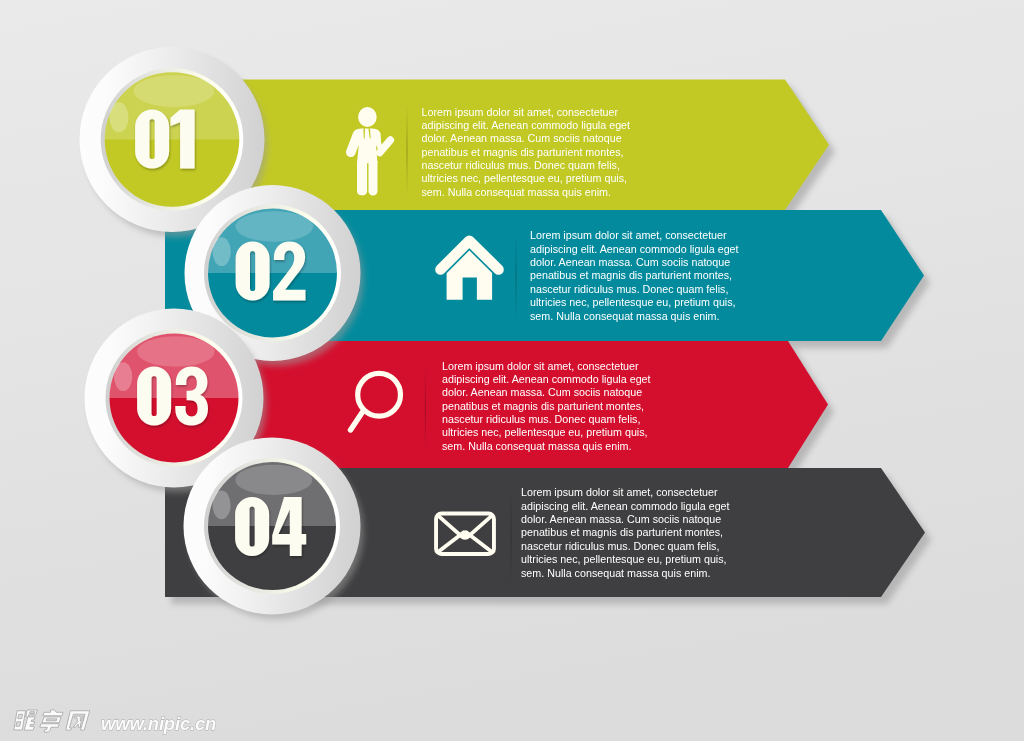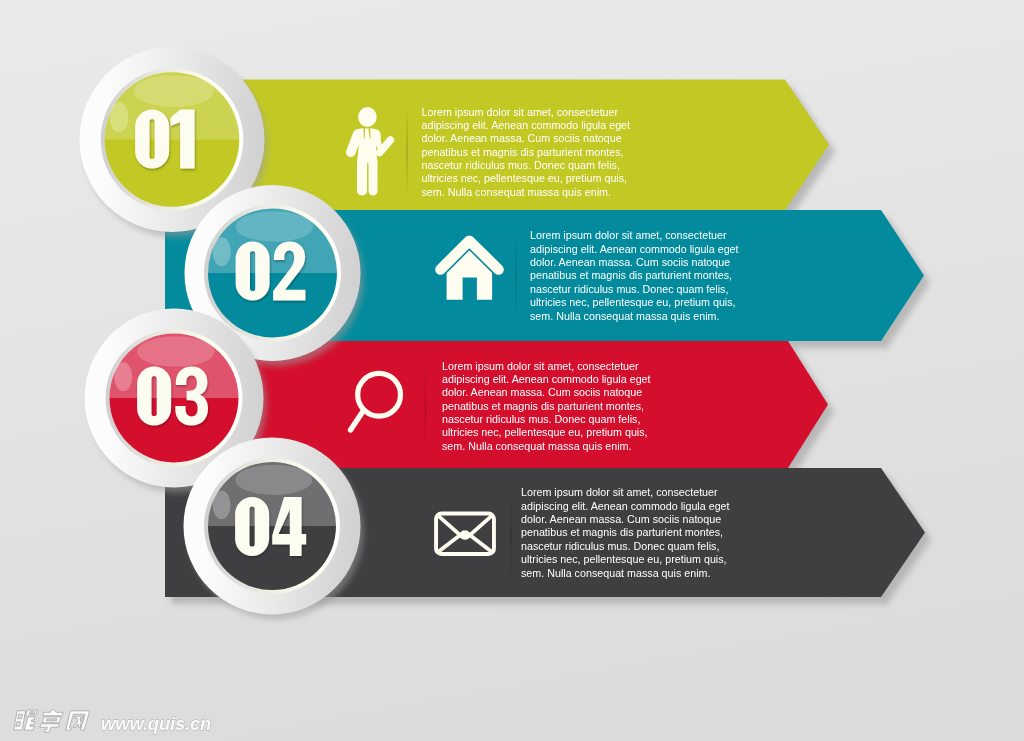--- a/index.html
+++ b/index.html
@@ -219,14 +219,14 @@
   <g transform="translate(16.5,710.0) scale(0.96) skewX(-10)">
         <path d="M0.8,0.8 L9.6,0.8 L9.6,20.8 L0.8,20.8 Z M3.2,4.4 L7.2,4.4 L6.9,9.0 L2.9,9.0 Z M2.6,12.2 L6.6,12.2 L6.3,16.9 L2.3,16.9 Z M11.0,0.0 L21.8,0.0 L21.0,5.0 L13.6,5.0 L13.6,7.2 L20.6,7.2 L20.2,10.4 L17.6,10.4 L17.6,12.2 L21.2,12.2 L20.8,15.2 L17.0,15.2 L17.0,17.0 L21.6,17.0 L21.0,21.0 L11.6,21.0 L12.4,16.0 L13.0,7.2 L11.0,7.2 Z M14.4,1.8 L19.4,1.8 L19.1,3.6 L14.1,3.6 Z" transform="translate(0.0,0)" fill="#fbfbfb" stroke="#a9a9a9" stroke-width="0.85" stroke-linejoin="round" fill-rule="evenodd"></path>
         <path d="M8.0,0.0 C9.4,-0.4 11.6,-0.4 12.6,0.6 L14.4,2.4 L21.4,2.4 L20.9,6.0 L1.0,6.0 L1.5,2.4 L8.4,2.4 Z M2.4,7.2 L20.2,7.2 L19.3,13.2 L1.5,13.2 Z M5.6,9.2 L16.2,9.2 L15.9,11.2 L5.3,11.2 Z M0.4,14.4 L19.6,14.4 L19.1,18.0 L11.6,18.0 L11.0,21.4 C10.8,22.4 9.8,23.0 8.6,23.0 L5.2,23.0 L5.7,20.2 L7.6,20.2 L7.9,18.0 L0.0,18.0 Z" transform="translate(27.5,0)" fill="#fbfbfb" stroke="#a9a9a9" stroke-width="0.85" stroke-linejoin="round" fill-rule="evenodd"></path>
         <path d="M1.2,0.8 L21.4,0.8 L19.2,21.0 L15.4,21.0 L17.2,4.4 L5.0,4.4 L3.4,18.6 L5.6,18.6 L5.3,21.0 L0.0,21.0 Z M6.6,6.4 L16.0,6.4 L15.8,8.2 L12.8,8.2 L13.8,12.0 L15.6,9.0 L17.0,9.6 L14.0,14.4 L15.0,18.0 L12.6,18.0 L11.9,14.6 L9.6,18.0 L7.0,18.0 L10.6,12.8 L9.6,8.2 L6.4,8.2 Z" transform="translate(55.0,0)" fill="#fbfbfb" stroke="#a9a9a9" stroke-width="0.85" stroke-linejoin="round" fill-rule="evenodd"></path>
       </g>
 </svg>
   <div class="desc" style="left:421.5px;top:105.6px;width:216px;">Lorem ipsum dolor sit amet, consectetuer adipiscing elit. Aenean commodo ligula eget dolor. Aenean massa. Cum sociis natoque penatibus et magnis dis parturient montes, nascetur ridiculus mus. Donec quam felis, ultricies nec, pellentesque eu, pretium quis, sem. Nulla consequat massa quis enim.</div>
   <div class="desc" style="left:530.0px;top:229.3px;width:216px;">Lorem ipsum dolor sit amet, consectetuer adipiscing elit. Aenean commodo ligula eget dolor. Aenean massa. Cum sociis natoque penatibus et magnis dis parturient montes, nascetur ridiculus mus. Donec quam felis, ultricies nec, pellentesque eu, pretium quis, sem. Nulla consequat massa quis enim.</div>
   <div class="desc" style="left:442.0px;top:359.6px;width:216px;">Lorem ipsum dolor sit amet, consectetuer adipiscing elit. Aenean commodo ligula eget dolor. Aenean massa. Cum sociis natoque penatibus et magnis dis parturient montes, nascetur ridiculus mus. Donec quam felis, ultricies nec, pellentesque eu, pretium quis, sem. Nulla consequat massa quis enim.</div>
   <div class="desc" style="left:521.0px;top:486.3px;width:216px;">Lorem ipsum dolor sit amet, consectetuer adipiscing elit. Aenean commodo ligula eget dolor. Aenean massa. Cum sociis natoque penatibus et magnis dis parturient montes, nascetur ridiculus mus. Donec quam felis, ultricies nec, pellentesque eu, pretium quis, sem. Nulla consequat massa quis enim.</div>
-  <div class="wmsite">www.quis.cn</div>
+  <div class="wmsite">www.nipic.cn</div>
 </div>
 
 </body></html>

